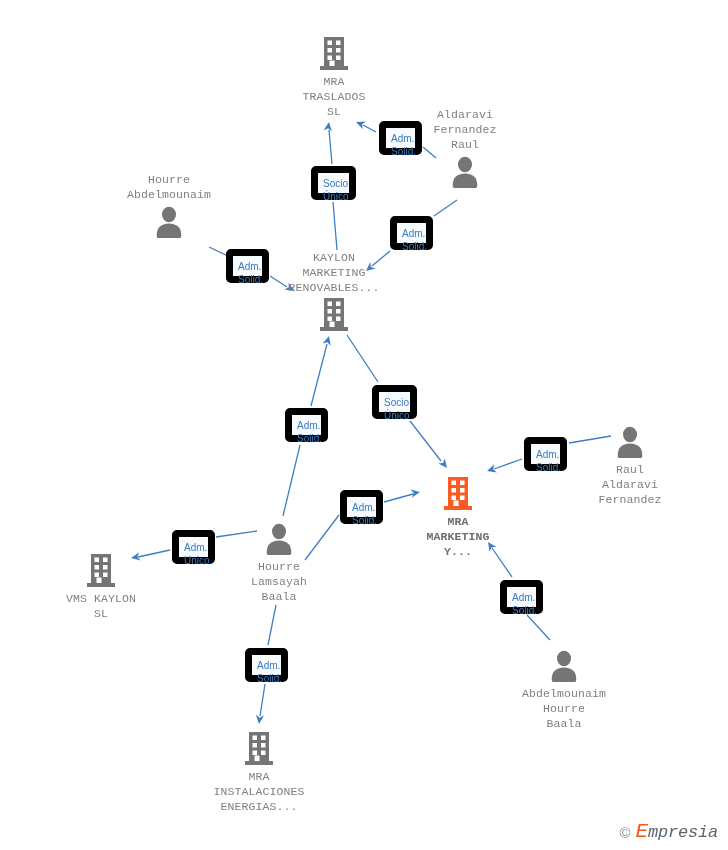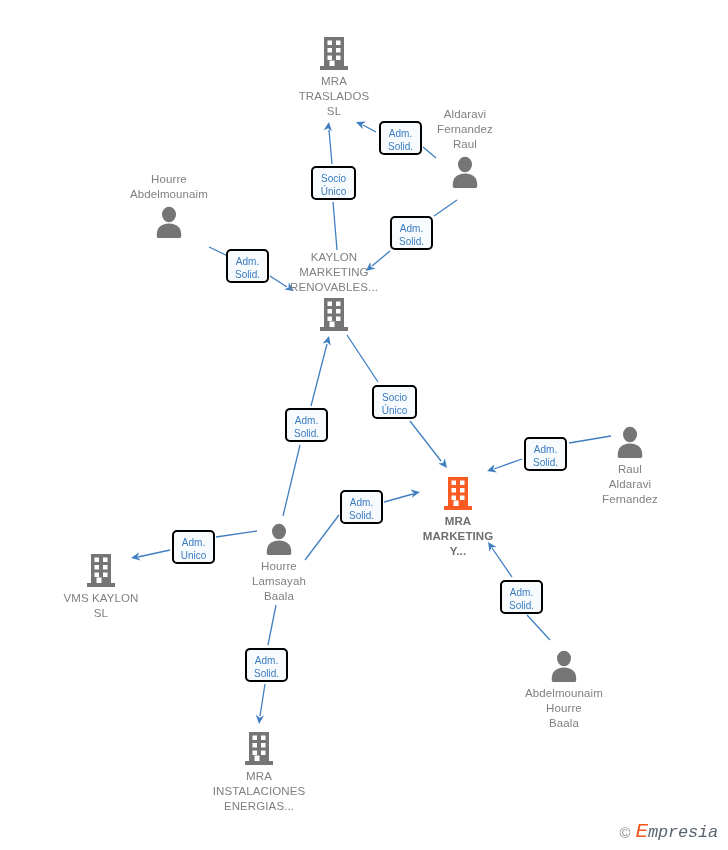--- a/index.html
+++ b/index.html
@@ -29,20 +29,21 @@
 
   
   .node {
     position: absolute;
     width: 150px;
     margin-left: -75px;
     display: flex;
     flex-direction: column;
     align-items: center;
     z-index: 3;
+    font-family: Liberation Mono, monospace;
   }
   .node.label-above {
     flex-direction: column-reverse;
   }
   .node-label {
     text-align: center;
     color: #808080;
     font-size: 11.5px;
     line-height: 15px;
     letter-spacing: 0.1px;
@@ -61,21 +62,21 @@
     width: 34px;
     height: 36px;
     display: block;
   }
 
   
   .chip {
     position: absolute;
     box-sizing: border-box;
     background: #f7fbfe;
-    border: 2px solid #000000;
+    border: 7px solid #000000;
     border-radius: 5px;
     color: #3a7bbf;
     font-size: 10px;
     line-height: 13px;
     text-align: center;
     padding: 4px 5px 4px 5px;
     white-space: pre-line;
     z-index: 4;
   }
 

